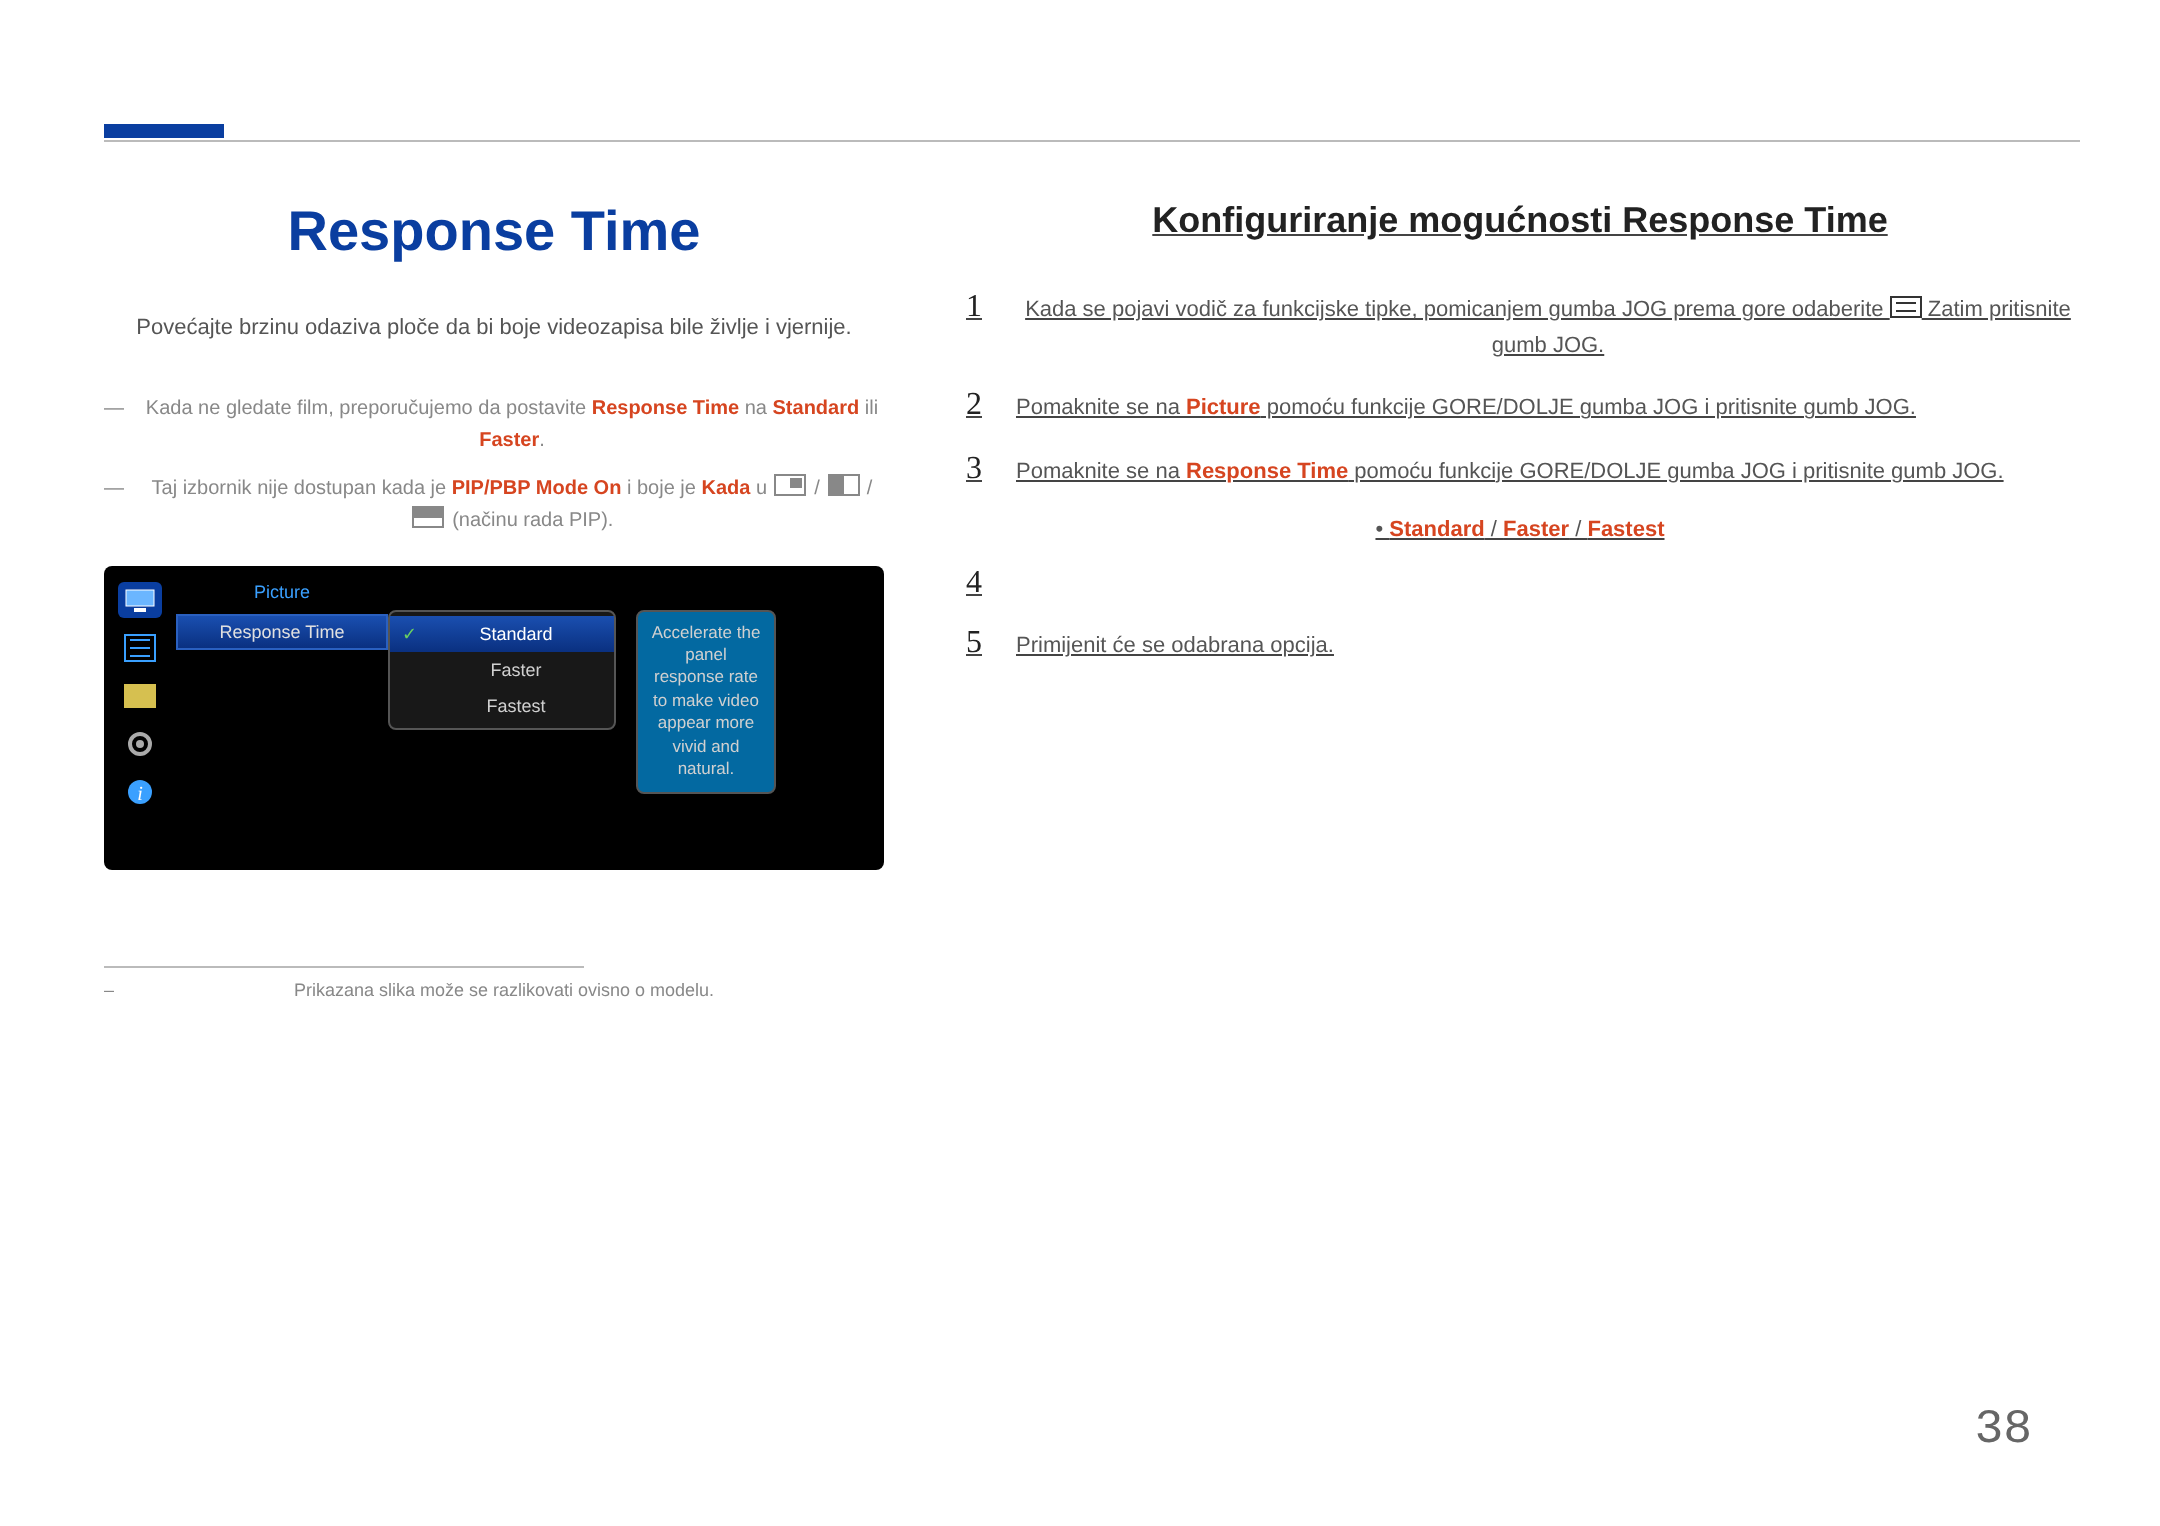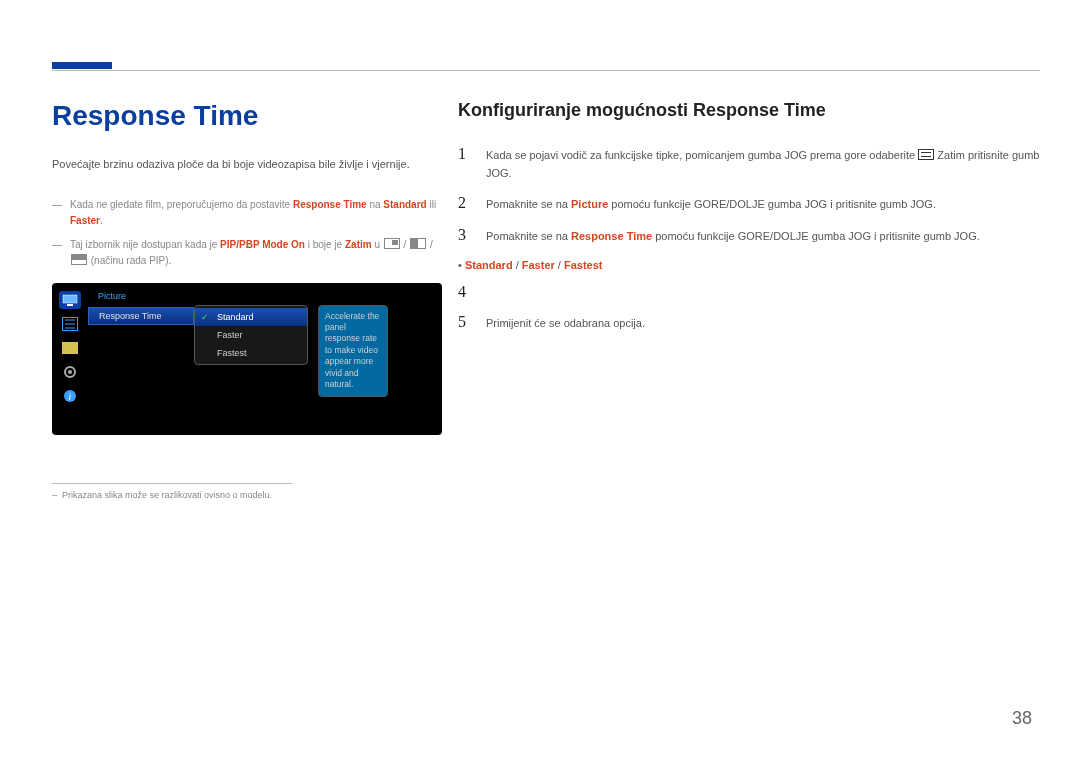--- a/index.html
+++ b/index.html
@@ -26,28 +26,30 @@
     width: 60px;
     height: 7px;
     background: #0a3ea0;
   }
   .content {
     position: absolute;
     top: 100px;
     left: 52px;
     right: 40px;
     display: flex;
-    gap: 16px;
+    gap: 38px;
+    text-align: center;
   }
   .left-col {
     width: 390px;
     flex-shrink: 0;
   }
   .right-col {
     flex: 1;
+    text-decoration: underline;
   }
   h1.title {
     color: #0a3ea0;
     font-size: 28px;
     font-weight: 600;
     margin-bottom: 24px;
   }
   h2.subtitle {
     color: #222;
     font-size: 18px;
@@ -239,43 +241,43 @@
     padding-left: 10px;
   }
   .footnote::before {
     content: "–";
     position: absolute;
     left: 0;
   }
   .page-num {
     position: absolute;
     bottom: 34px;
-    right: 48px;
-    font-size: 18px;
+    right: 64px;
+    font-size: 24px;
     color: #666;
-    font-family: Liberation Sans, sans-serif;
+    font-family: Liberation Mono, monospace;
   }
 </style>
 </head>
 <body>
 
 <div class="top-accent"></div>
 <div class="top-rule"></div>
 
 <div class="content">
   <div class="left-col">
     <h1 class="title">Response Time</h1>
     <p class="intro">Povećajte brzinu odaziva ploče da bi boje videozapisa bile življe i vjernije.</p>
 
     <p class="note">
       <span>Kada ne gledate film, preporučujemo da postavite </span><span class="redbold">Response Time</span><span> na </span><span class="redbold">Standard</span><span> ili </span><span class="redbold">Faster</span><span>.</span>
     </p>
 
     <p class="note">
-      <span>Taj izbornik nije dostupan kada je </span><span class="redbold">PIP/PBP Mode On</span><span> i boje je </span><span class="redbold">Zatim</span><span> u </span>
+      <span>Taj izbornik nije dostupan kada je </span><span class="redbold">PIP/PBP Mode On</span><span> i boje je </span><span class="redbold">Kada</span><span> u </span>
       <span class="pip-icon pip-tr"><span class="inner"></span></span> /
       <span class="pip-icon pip-half-l"><span class="inner"></span></span> /
       <span class="pip-icon pip-half-t"><span class="inner"></span></span>
       <span> (načinu rada PIP).</span>
     </p>
 
     <div class="osd">
       <div class="osd-sidebar">
         <div class="osd-sidebar-item si-sel">
           <svg width="16" height="12" viewBox="0 0 16 12">

